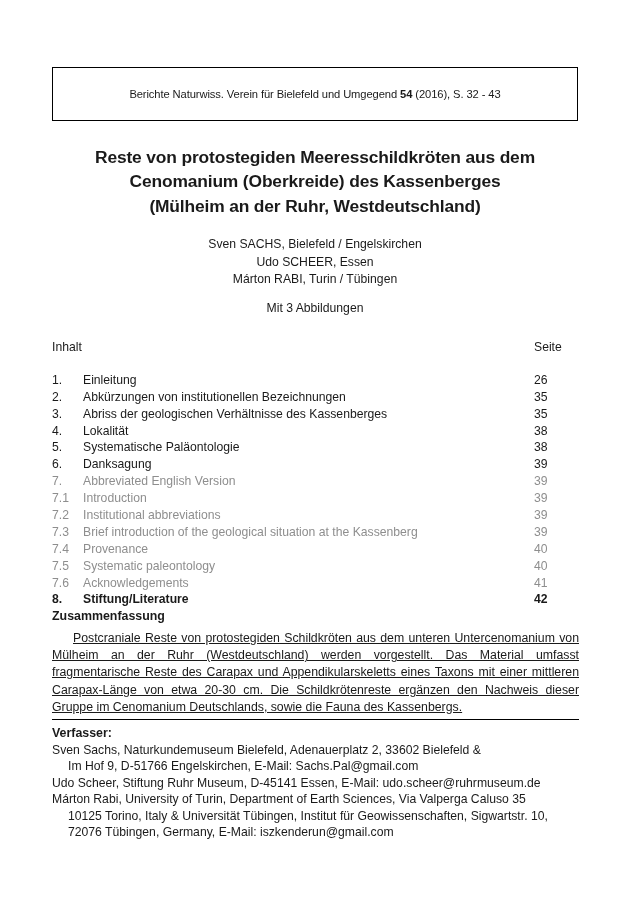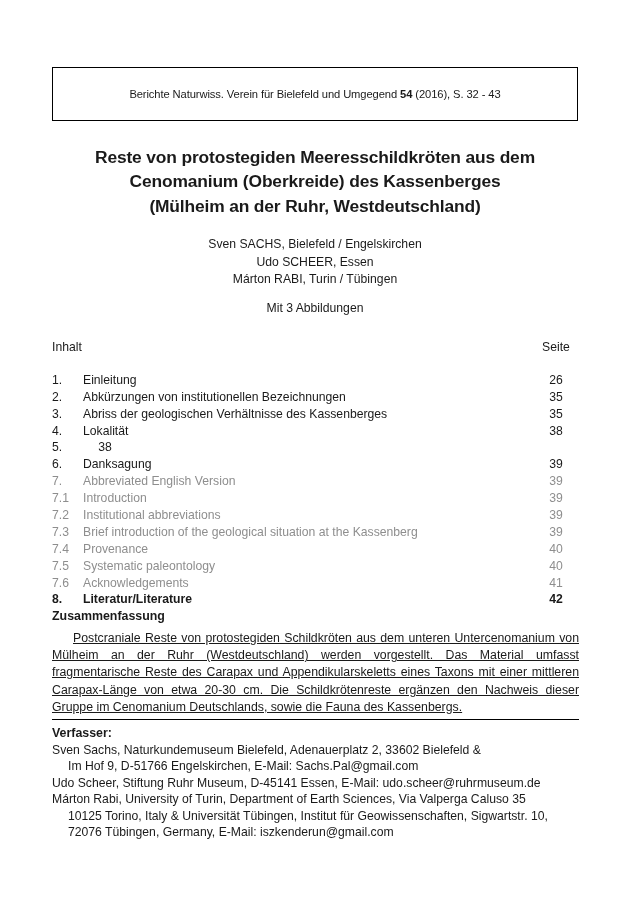--- a/index.html
+++ b/index.html
@@ -94,21 +94,21 @@
     margin-bottom: 16px;
   }
   .toc-num {
     width: 31px;
     flex: 0 0 31px;
   }
   .toc-label { flex: 1 1 auto; }
   .toc-page {
     width: 44px;
     flex: 0 0 44px;
-    text-align: center;
+    text-align: left;
   }
   .toc-row.muted { color: #8e8e8e; }
   .toc-row.bold .toc-num,
   .toc-row.bold .toc-label,
   .toc-row.bold .toc-page { font-weight: 700; }
 
   
   .abstract-heading {
     position: absolute;
     left: 52px;
@@ -205,20 +205,21 @@
           <span class="toc-label">Abriss der geologischen Verhältnisse des Kassenberges</span>
           <span class="toc-page">35</span>
         </div>
         <div class="toc-row">
           <span class="toc-num">4.</span>
           <span class="toc-label">Lokalität</span>
           <span class="toc-page">38</span>
         </div>
         <div class="toc-row">
           <span class="toc-num">5.</span>
+          <span class="toc-label">Systematische Paläontologie</span>
           <span class="toc-page">38</span>
         </div>
         <div class="toc-row">
           <span class="toc-num">6.</span>
           <span class="toc-label">Danksagung</span>
           <span class="toc-page">39</span>
         </div>
         <div class="toc-row muted">
           <span class="toc-num">7.</span>
           <span class="toc-label">Abbreviated English Version</span>
@@ -249,21 +250,21 @@
           <span class="toc-label">Systematic paleontology</span>
           <span class="toc-page">40</span>
         </div>
         <div class="toc-row muted">
           <span class="toc-num">7.6</span>
           <span class="toc-label">Acknowledgements</span>
           <span class="toc-page">41</span>
         </div>
         <div class="toc-row bold">
           <span class="toc-num">8.</span>
-          <span class="toc-label">Literatur/Literature</span>
+          <span class="toc-label">Stiftung/Literature</span>
           <span class="toc-page">42</span>
         </div>
       </div>
   </div>
 
   <div class="abstract-heading">Zusammenfassung</div>
   <div class="abstract-body">Postcraniale Reste von protostegiden Schildkröten aus dem unteren Untercenomanium von Mülheim an der Ruhr (Westdeutschland) werden vorgestellt. Das Material umfasst fragmentarische Reste des Carapax und Appendikularskeletts eines Taxons mit einer mittleren Carapax-Länge von etwa 20-30 cm. Die Schildkrötenreste ergänzen den Nachweis dieser Gruppe im Cenomanium Deutschlands, sowie die Fauna des Kassenbergs.</div>
 
   <div class="divider"></div>
 

